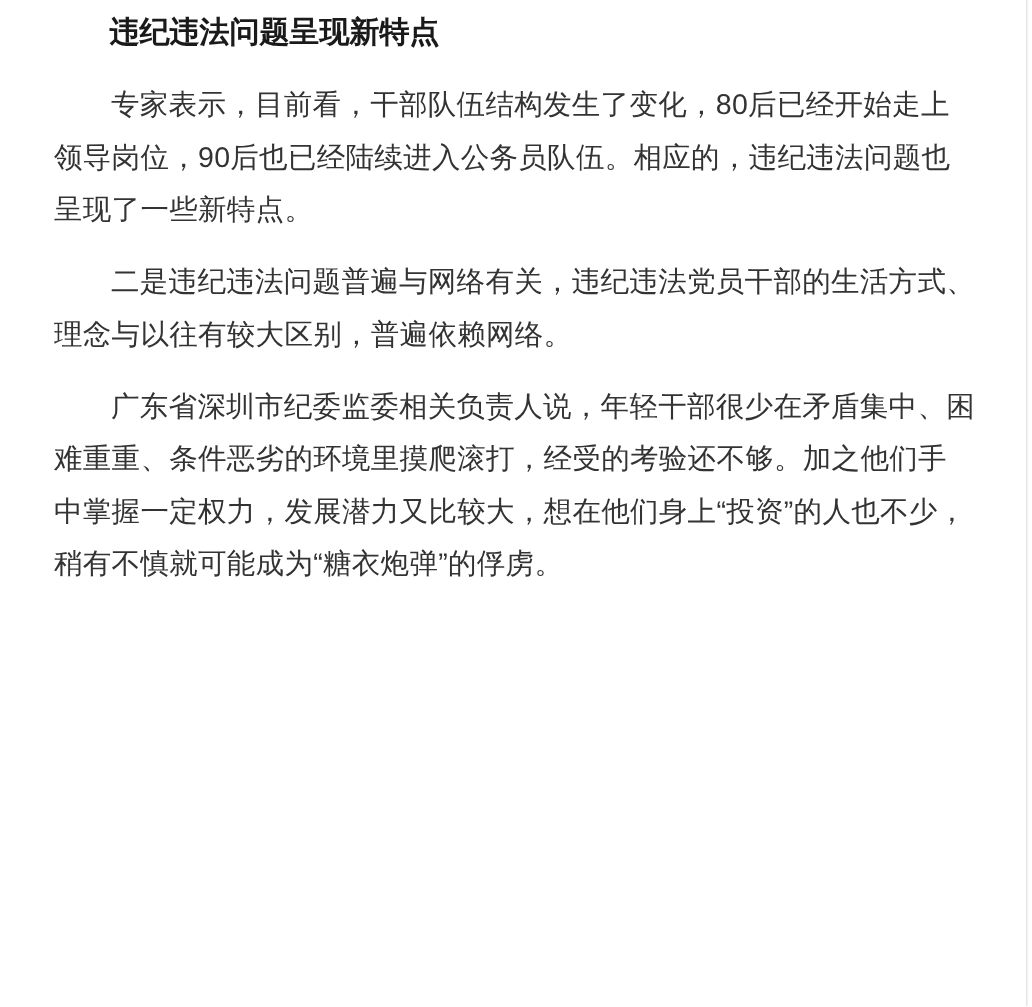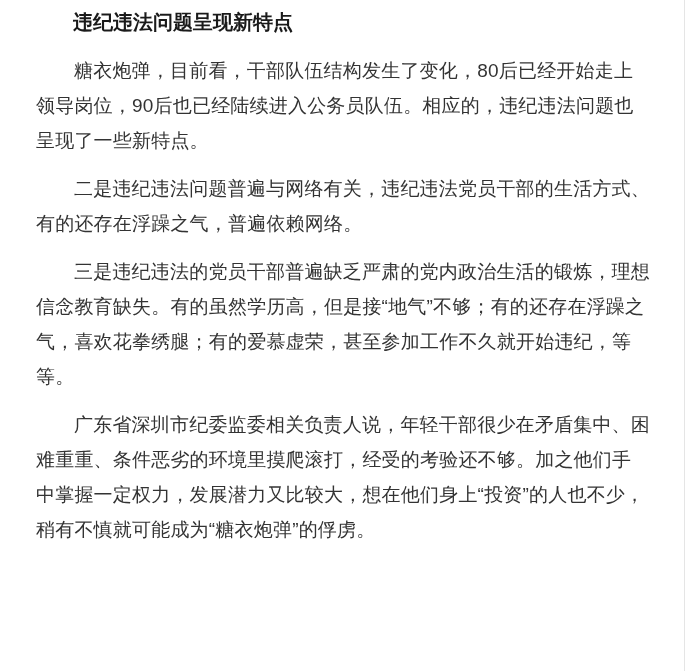--- a/index.html
+++ b/index.html
@@ -43,23 +43,22 @@
     height: 671px;
     background: #e5e5e5;
   }
 </style>
 </head>
 <body>
 
 <div class="page">
   <h1 class="heading">违纪违法问题呈现新特点</h1>
 
-  <p class="para">糖衣炮弹，目前看，干部队伍结构发生了变化，80后已经开始走上领导岗位，90后也已经陆续进入公务员队伍。相应的，违纪违法问题也呈现了一些新特点。</p>
+  <p class="para">专家表示，目前看，干部队伍结构发生了变化，80后已经开始走上领导岗位，90后也已经陆续进入公务员队伍。相应的，违纪违法问题也呈现了一些新特点。</p>
 
 
-  <p class="para">二是违纪违法问题普遍与网络有关，违纪违法党员干部的生活方式、有的还存在浮躁之气，普遍依赖网络。</p>
+  <p class="para">二是违纪违法问题普遍与网络有关，违纪违法党员干部的生活方式、理念与以往有较大区别，普遍依赖网络。</p>
 
-  <p class="para">三是违纪违法的党员干部普遍缺乏严肃的党内政治生活的锻炼，理想信念教育缺失。有的虽然学历高，但是接“地气”不够；有的还存在浮躁之气，喜欢花拳绣腿；有的爱慕虚荣，甚至参加工作不久就开始违纪，等等。</p>
 
   <p class="para">广东省深圳市纪委监委相关负责人说，年轻干部很少在矛盾集中、困难重重、条件恶劣的环境里摸爬滚打，经受的考验还不够。加之他们手中掌握一定权力，发展潜力又比较大，想在他们身上“投资”的人也不少，稍有不慎就可能成为“糖衣炮弹”的俘虏。</p>
 
   <div class="right-line"></div>
 </div>
 
 </body></html>

